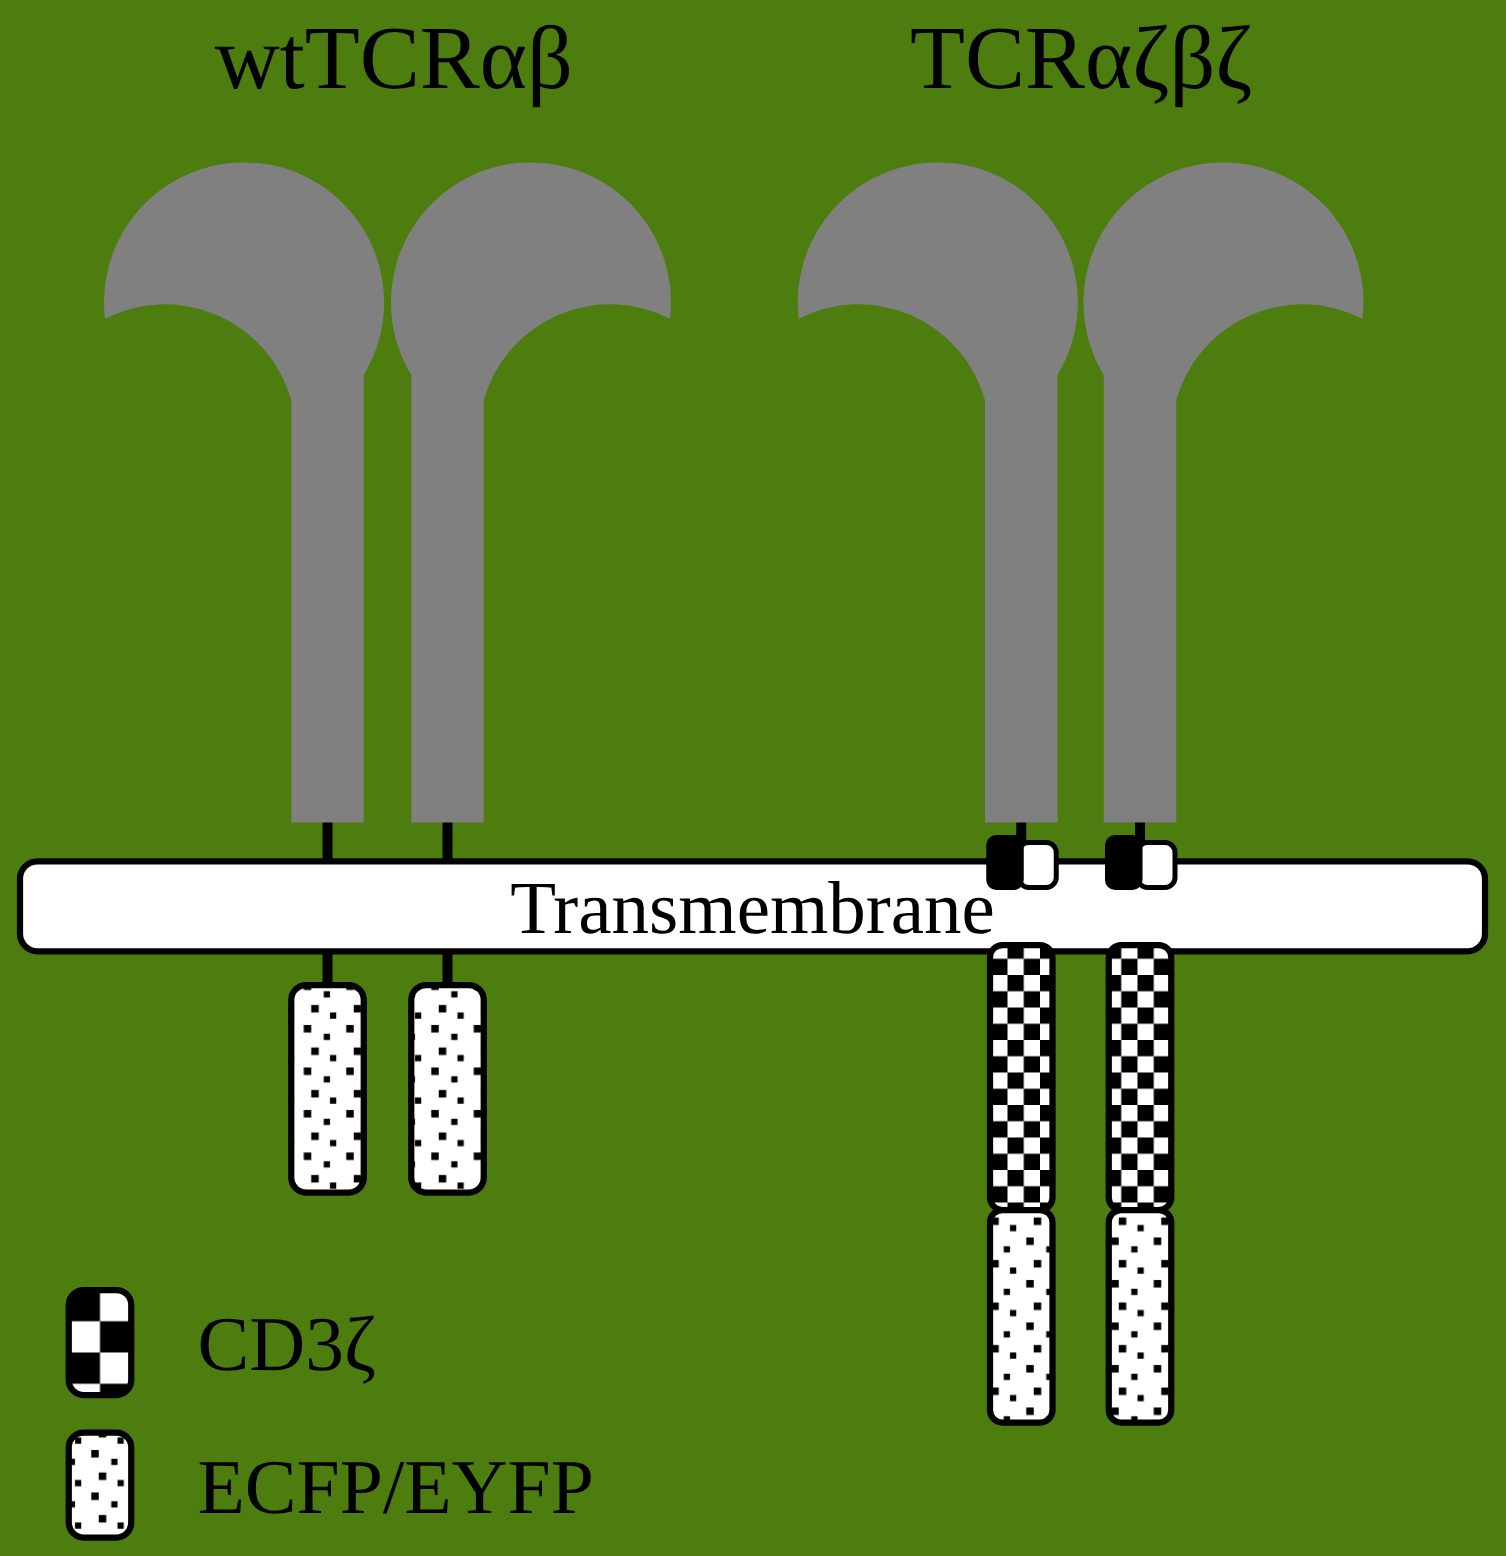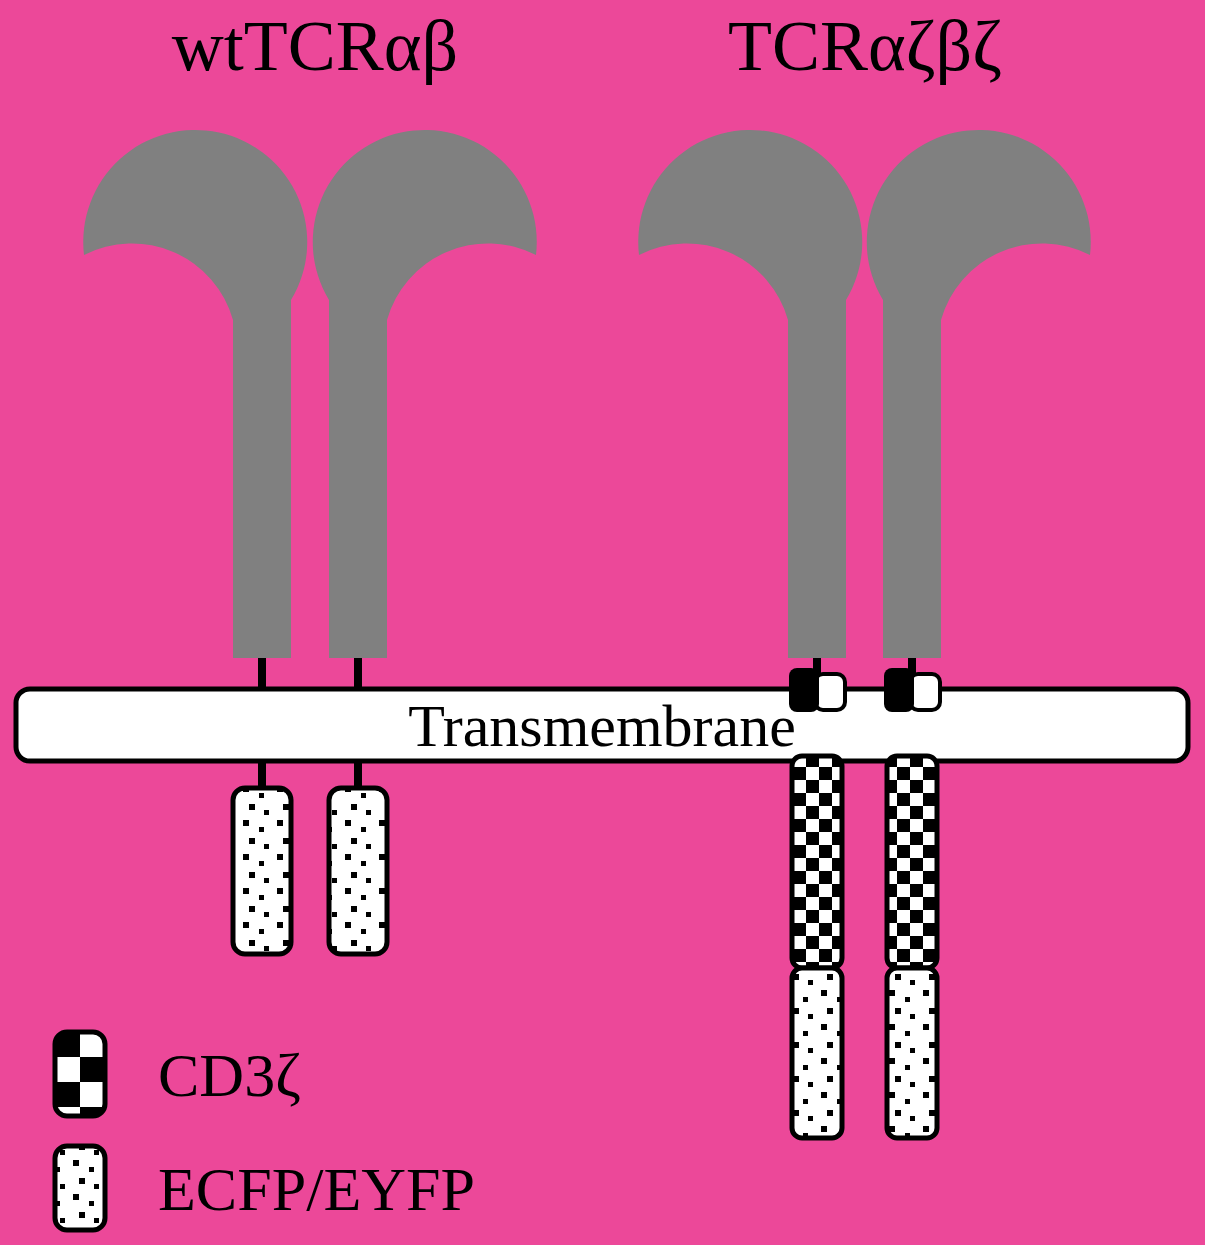--- a/index.html
+++ b/index.html
@@ -5,21 +5,21 @@
   html, body {
     margin: 0;
     padding: 0;
     background: #ffffff;
     font-family: "Liberation Serif", serif;
   }
   .figure {
     position: relative;
     width: 1205px;
     height: 1245px;
-    background: #ec4899;
+    background: #4d7c0f;
     overflow: hidden;
   }
   .figure svg {
     display: block;
     width: 1205px;
     height: 1245px;
   }
   text {
     font-family: "Liberation Serif", serif;
     fill: #000000;

